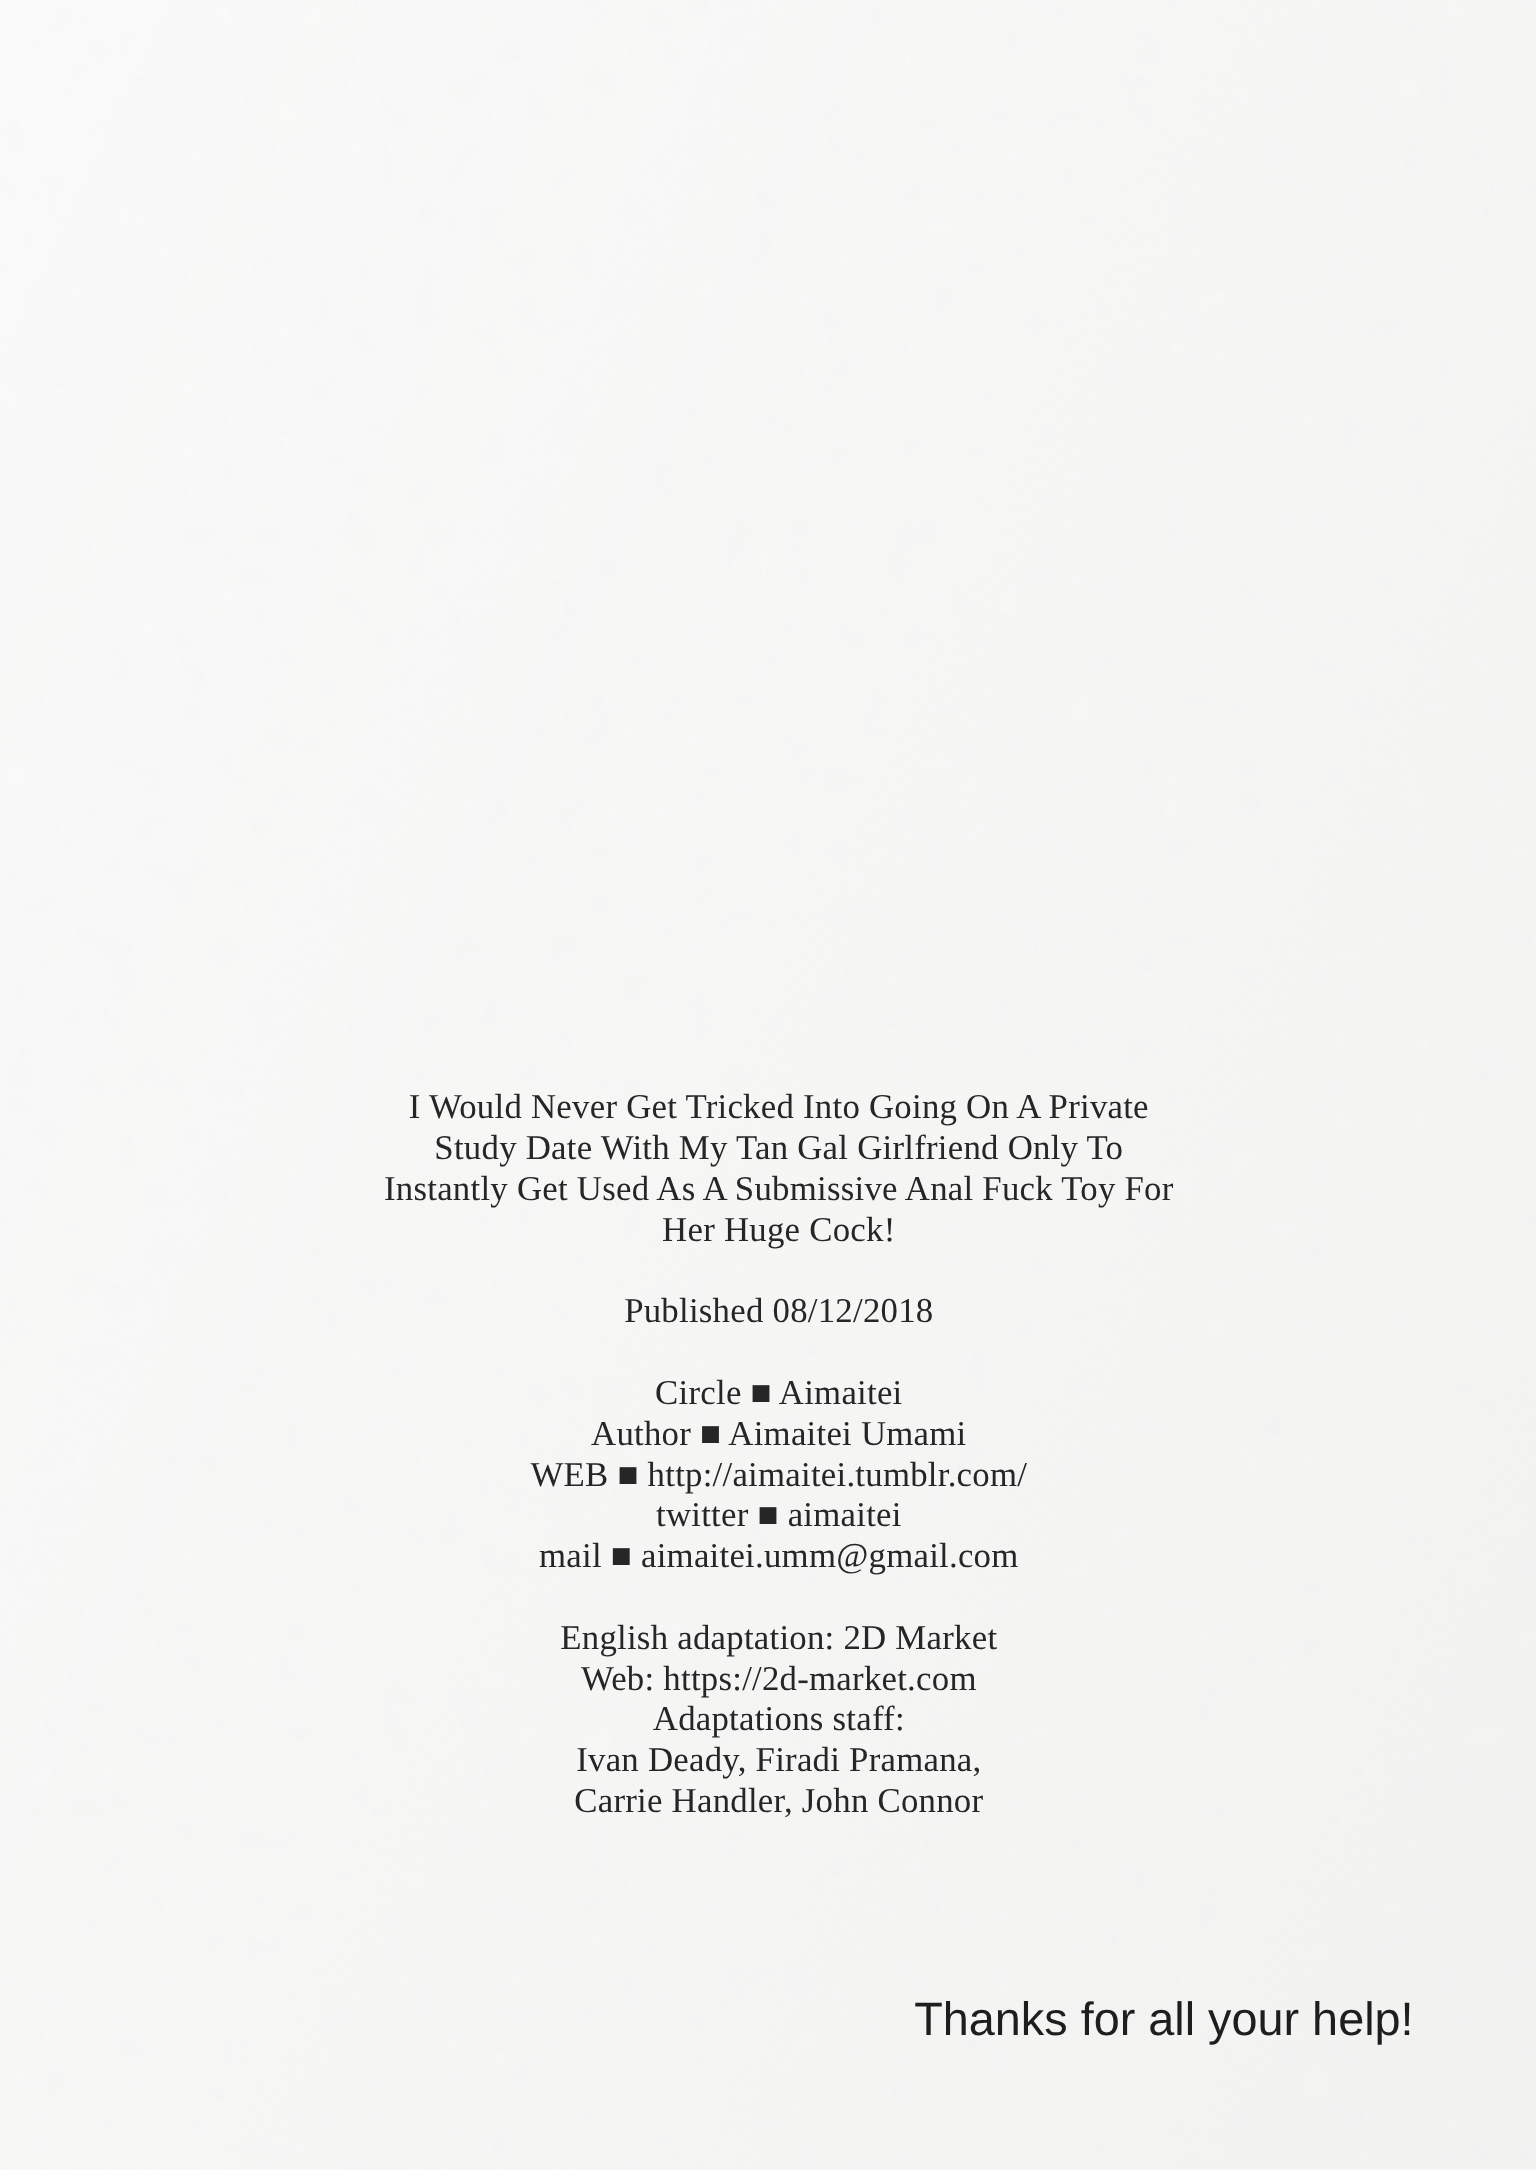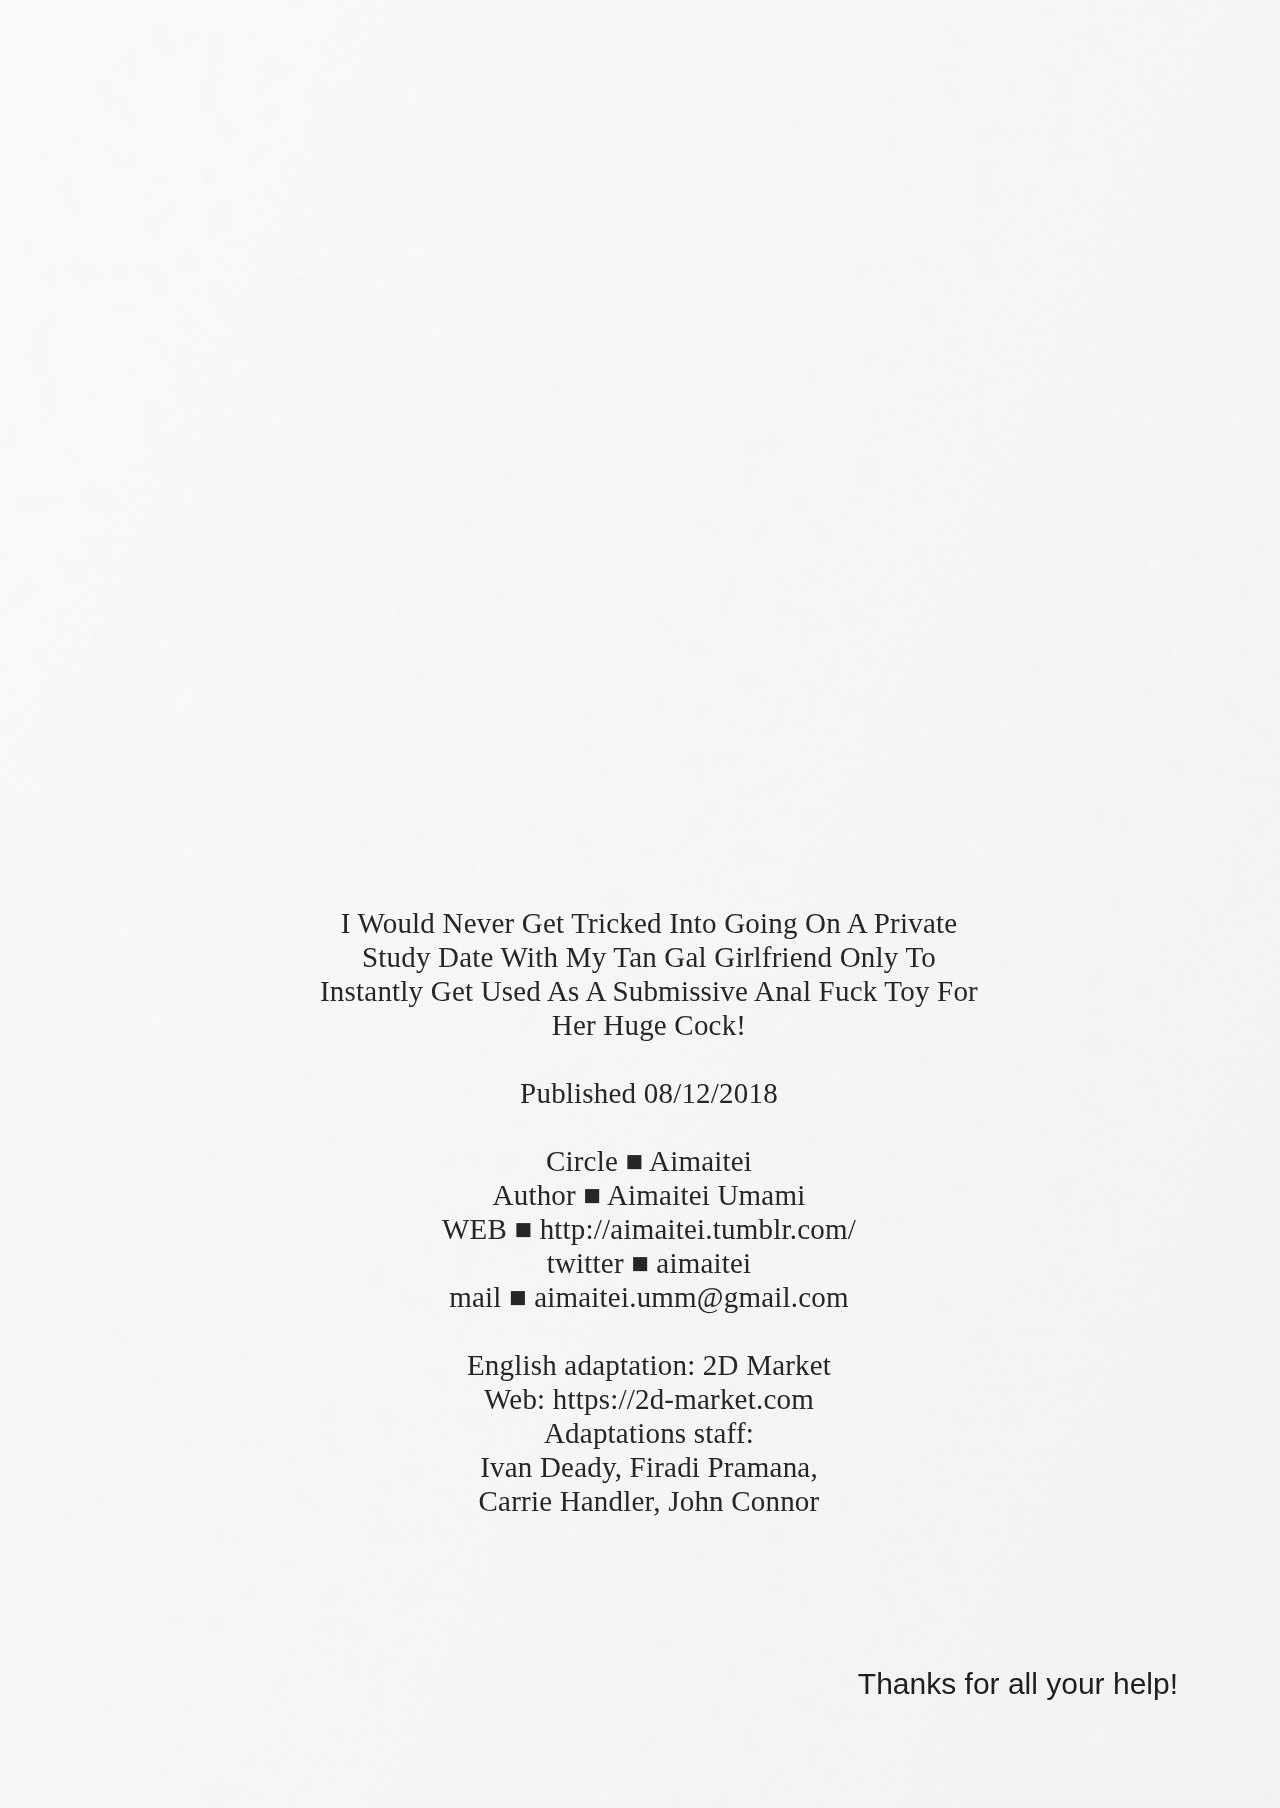--- a/index.html
+++ b/index.html
@@ -42,21 +42,21 @@
     margin-top: 34px;
   }
   .text-line {
     white-space: nowrap;
   }
   .footer-thanks {
     position: absolute;
     top: 1666px;
     right: 102px;
     font-family: "Liberation Sans", sans-serif;
-    font-size: 30px;
+    font-size: 39px;
     line-height: 36px;
     color: #1e1e1e;
     white-space: nowrap;
   }
 </style>
 </head>
 <body>
 
 <svg class="paper-texture" width="1280" height="1808" xmlns="http://www.w3.org/2000/svg">
   <filter id="paperGrainFine" x="0" y="0" width="100%" height="100%">

